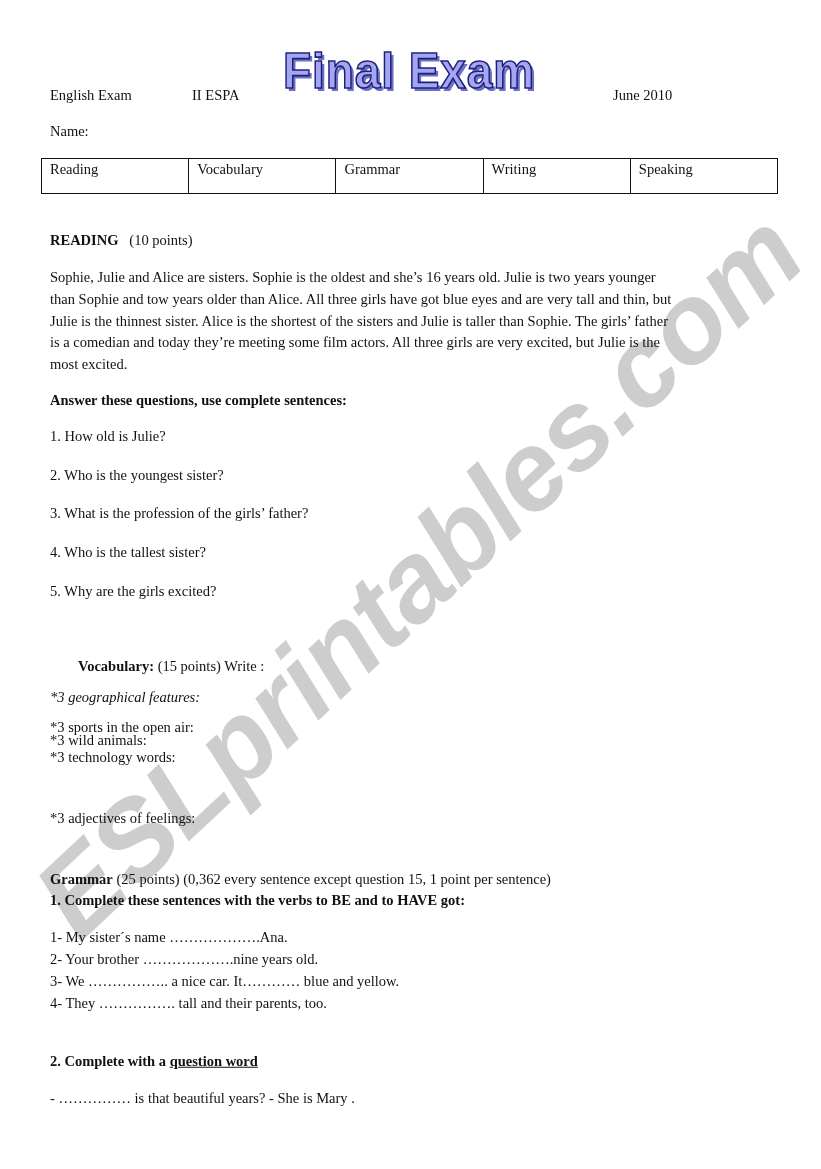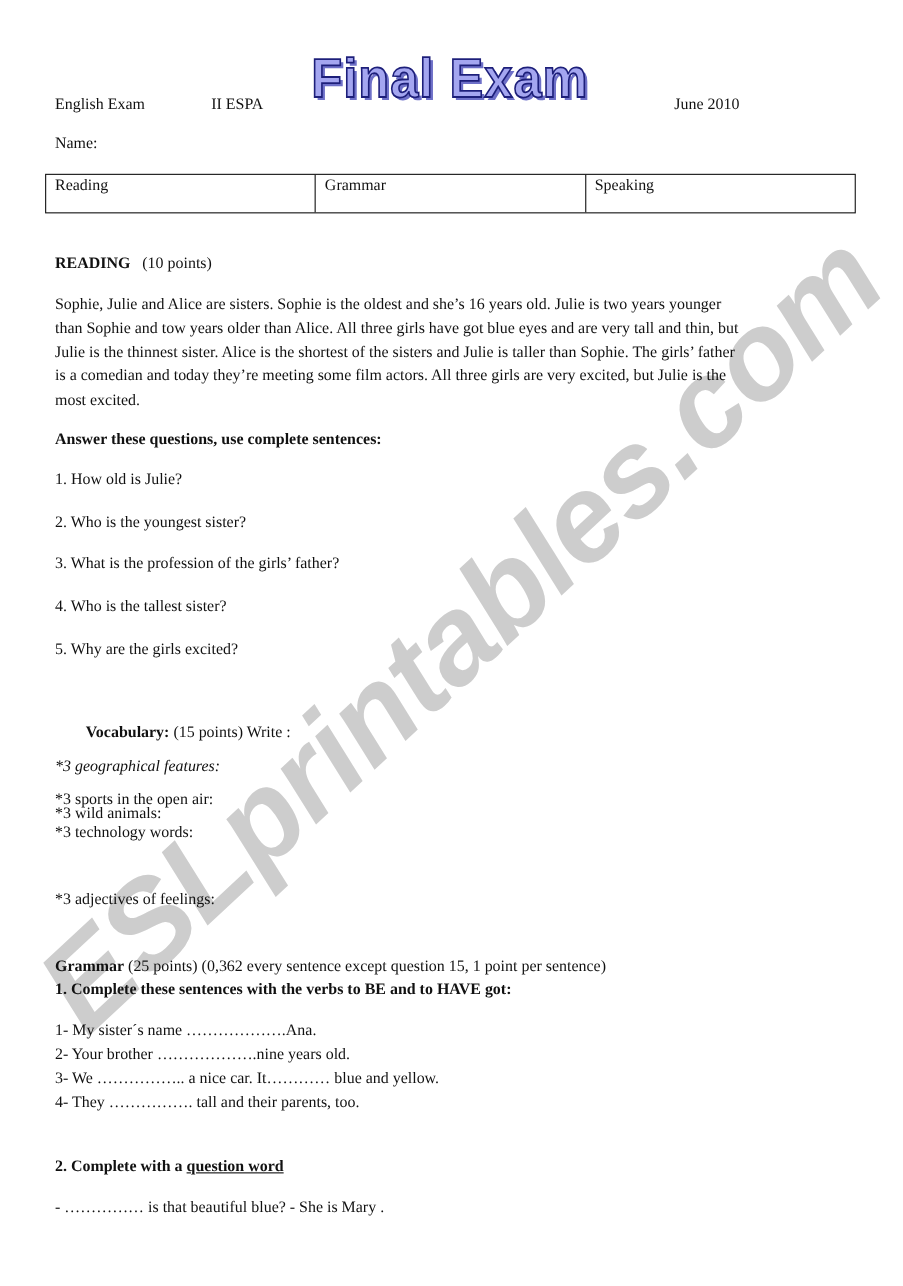--- a/index.html
+++ b/index.html
@@ -36,21 +36,23 @@
 <div class="content">
 
   <div class="abs t" style="left:50px; top:95px;">English Exam</div>
   <div class="abs t" style="left:192px; top:95px;">II ESPA</div>
   <div class="wordart">Final Exam</div>
   <div class="abs t" style="left:613px; top:95px;">June 2010</div>
   <div class="abs t" style="left:50px; top:131px;">Name:</div>
 
   <div class="score-table">
     <div class="score-cell">Reading</div>
+    <div class="score-cell">Vocabulary</div>
     <div class="score-cell">Grammar</div>
+    <div class="score-cell">Writing</div>
     <div class="score-cell">Speaking</div>
   </div>
 
   <div class="abs t" style="left:50px; top:240px;">
     <span class="bold">READING</span>&nbsp;&nbsp;&nbsp;<span>(10 points)</span>
   </div>
 
   <div class="abs t" style="left:50px; top:277px;">Sophie, Julie and Alice are sisters. Sophie is the oldest and she’s 16 years old. Julie is two years younger</div>
   <div class="abs t" style="left:50px; top:299px;">than Sophie and tow years older than Alice. All three girls have got blue eyes and are very tall and thin, but</div>
   <div class="abs t" style="left:50px; top:321px;text-align:right;">Julie is the thinnest sister. Alice is the shortest of the sisters and Julie is taller than Sophie. The girls’ father</div>
@@ -80,15 +82,15 @@
   <div class="abs t bold" style="left:50px; top:900px;">1. Complete these sentences with the verbs to BE and to HAVE got:</div>
 
   <div class="abs t" style="left:50px; top:937px;">1- My sister´s name  ……………….Ana.</div>
   <div class="abs t" style="left:50px; top:959px;">2- Your brother  ……………….nine years old.</div>
   <div class="abs t" style="left:50px; top:981px;">3- We …………….. a nice car. It…………  blue and yellow.</div>
   <div class="abs t" style="left:50px; top:1003px;">4- They ……………. tall and their parents, too.</div>
 
   <div class="abs t bold" style="left:50px; top:1061px;">
     <span>2. Complete with a </span><span class="underline">question word</span>
   </div>
-  <div class="abs t" style="left:50px; top:1098px;">- …………… is that beautiful blue? - She is Mary .</div>
+  <div class="abs t" style="left:50px; top:1098px;">- …………… is that beautiful years? - She is Mary .</div>
 
 </div>
 
 </body></html>

